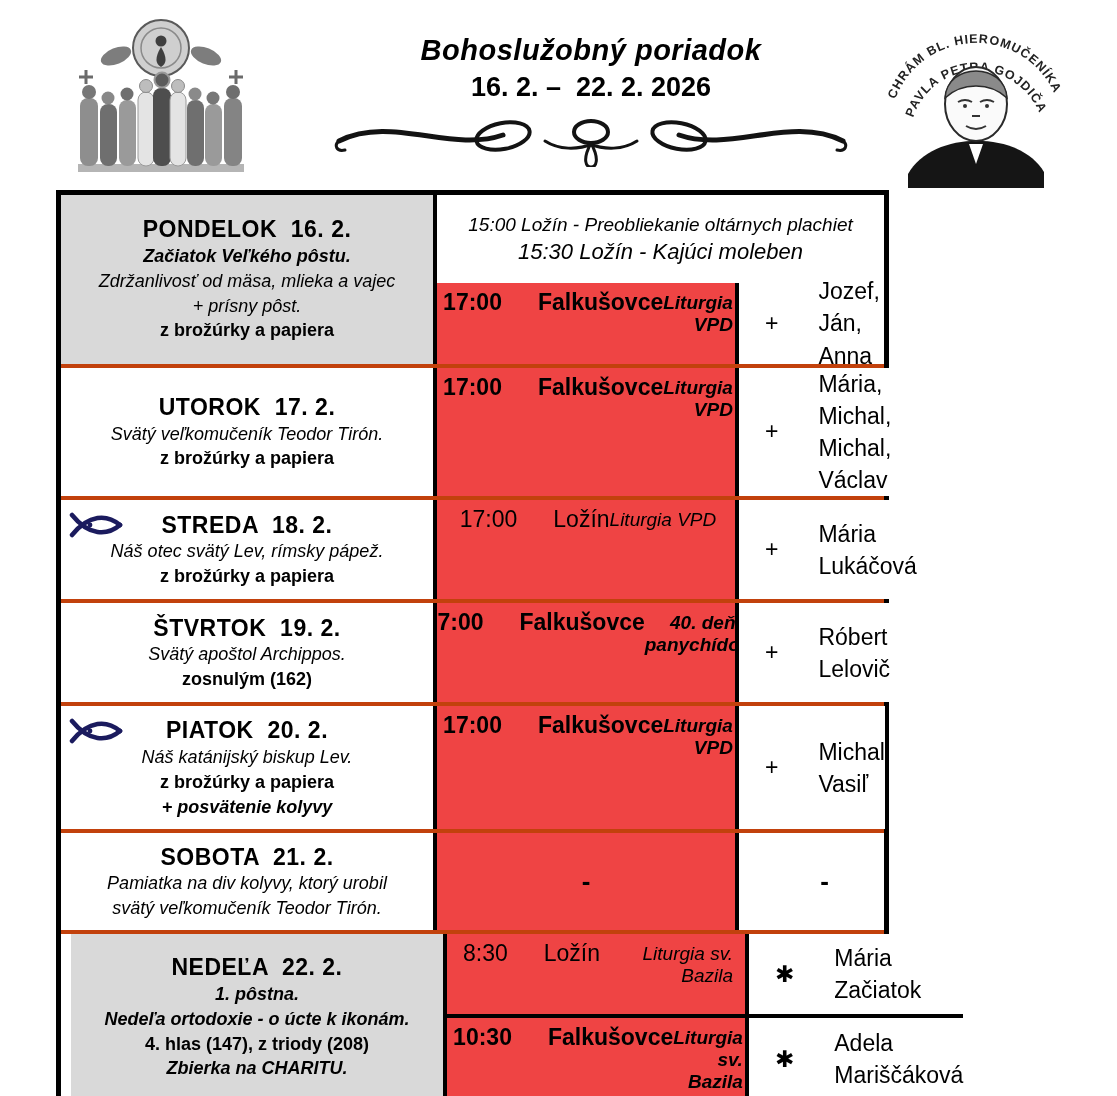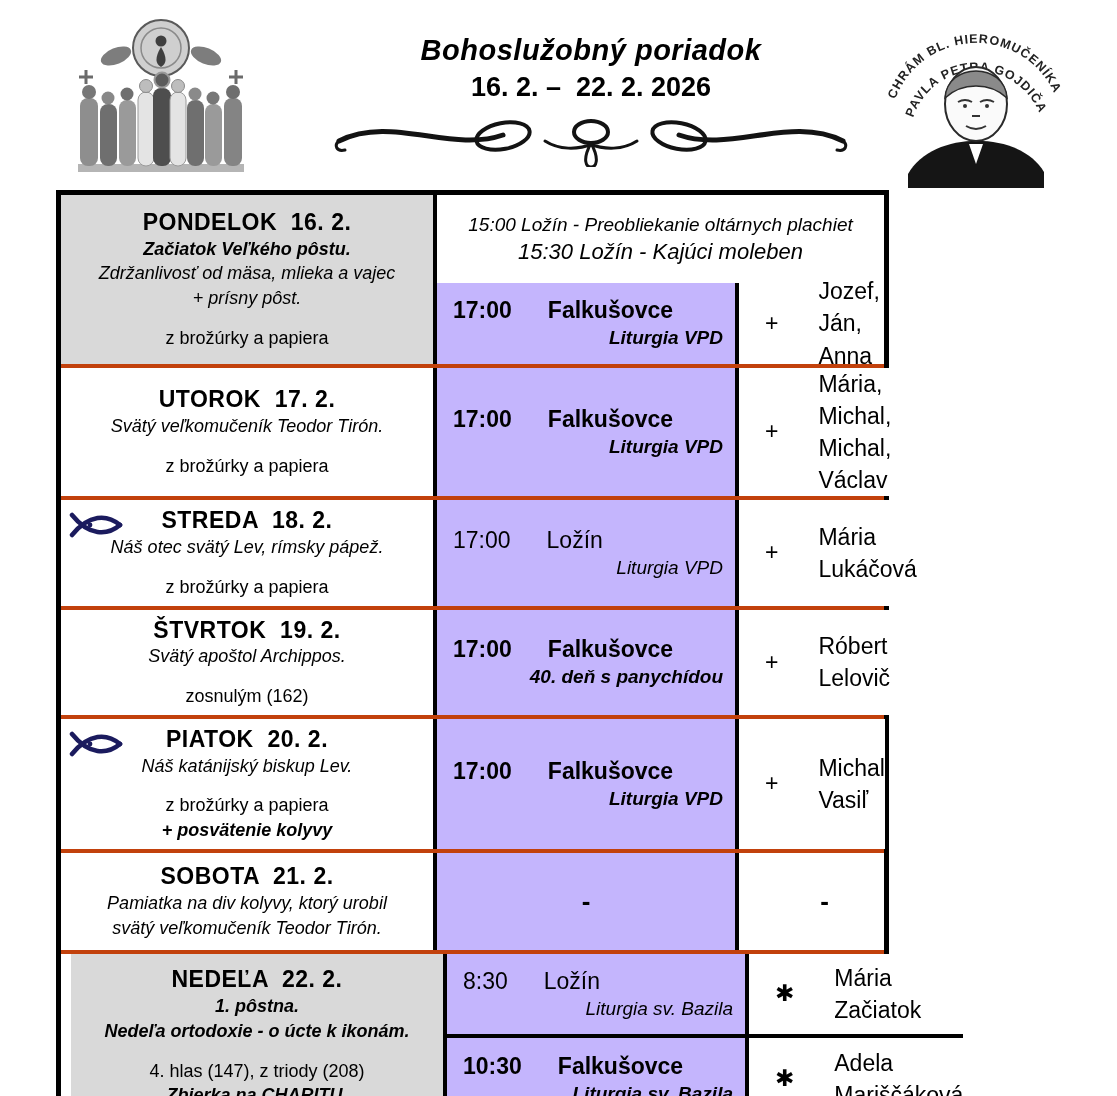--- a/index.html
+++ b/index.html
@@ -19,35 +19,35 @@
             border:5px solid #000;display:flex;flex-direction:column;background:#fff;}
   .dayrow{display:flex;background:#fff;}
   .dayrow + .dayrow{border-top:4px solid #c2410c;}
   .daycell{width:376px;min-width:376px;border-right:4px solid #000;box-sizing:border-box;
            display:flex;flex-direction:column;justify-content:center;align-items:center;
            text-align:center;position:relative;padding:6px 6px;background:#fff;}
   .gray{background:#d9d9d9;}
   .daytitle{font-size:23px;font-weight:bold;letter-spacing:.5px;white-space:pre;line-height:1.25;}
   .note{font-size:18px;line-height:1.32;margin-top:1px;}
   .note.i{font-style:italic;}
-  .note.b{font-weight:normal;margin-top:16px;}
+  .note.b{font-weight:bold;}
   .note.bi{font-weight:bold;font-style:italic;}
   .fish{position:absolute;left:8px;top:12px;}
 
   .rightarea{flex:1;display:flex;flex-direction:column;}
   .subrow{display:flex;flex:1;}
   .subrow + .subrow{border-top:4px solid #000;}
   .extracell{flex:1;display:flex;flex-direction:column;justify-content:center;text-align:center;
              font-style:italic;background:#fff;padding:4px 0;min-height:64px;}
   .extra1{font-size:19px;}
   .extra2{font-size:22px;margin-top:3px;}
 
   .midcell{width:302px;min-width:302px;border-right:4px solid #000;box-sizing:border-box;
-           display:flex;flex-direction:column;justify-content:center;
-           padding:6px 12px 6px 16px;background:#c4b5fd;}
+           display:flex;flex-direction:row;justify-content:center;
+           padding:6px 12px 6px 16px;background:#ef4444;}
   .svcline{display:flex;gap:36px;font-size:23px;white-space:pre;}
   .liturgy{font-style:italic;font-size:19px;text-align:right;margin-top:3px;}
   .svc-b .svcline,.svc-b .liturgy{font-weight:bold;}
   .namescell{flex:1;display:flex;align-items:center;padding-left:26px;gap:40px;
              background:#fff;font-size:23px;}
   .marker{font-size:23px;}
   .nlines{line-height:1.4;}
   .dashcell{justify-content:center;align-items:center;text-align:center;font-weight:bold;font-size:26px;}
   .midcell.dashcell{padding:0;}
 </style>

